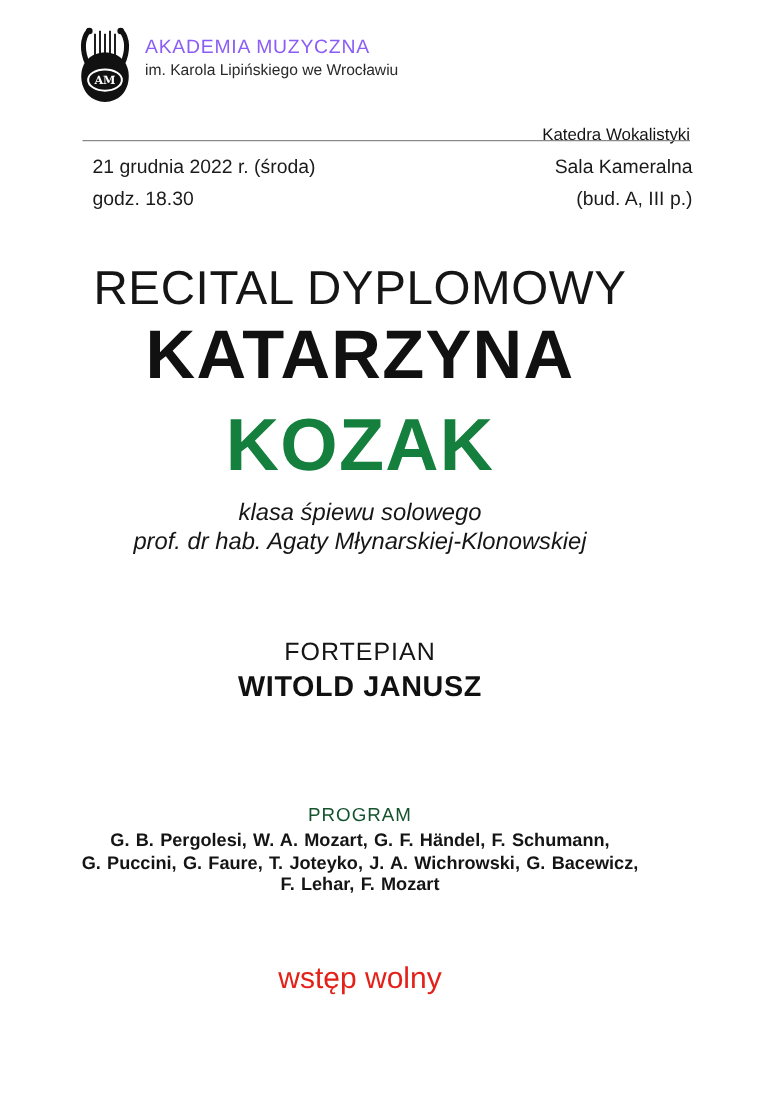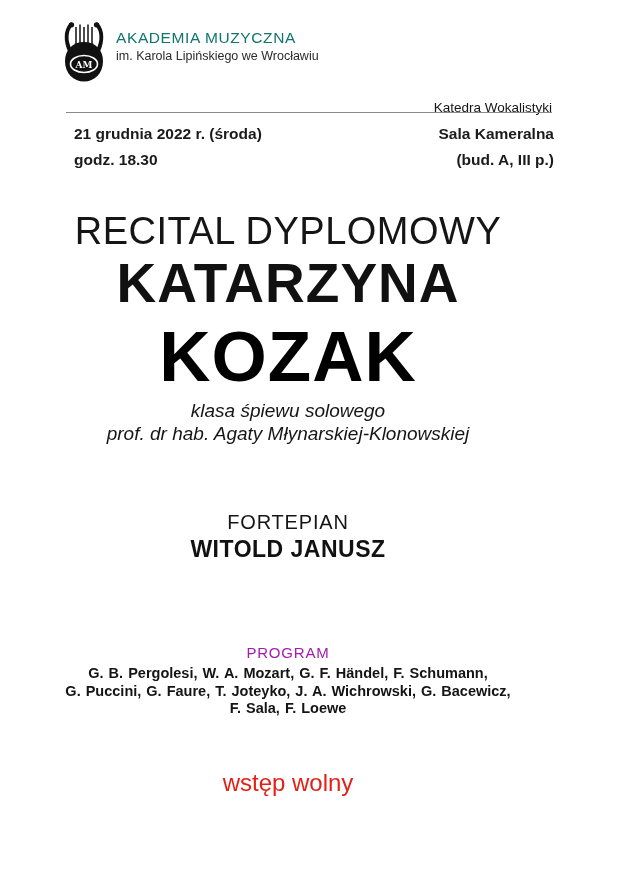--- a/index.html
+++ b/index.html
@@ -9,39 +9,39 @@
     margin:0 auto;
     background:#ffffff;
     font-family:"Liberation Sans","DejaVu Sans",sans-serif;
     color:#1b1b1b;
     overflow:hidden;
   }
   
   .header{position:absolute;left:62px;top:21px;display:flex;align-items:flex-start;}
   .logo{display:block;width:44px;height:62px;}
   .brand{margin-left:10px;margin-top:7px;}
-  .brand-name{font-size:15.5px;letter-spacing:0.6px;color:#0f766e;line-height:19px;white-space:nowrap;}
+  .brand-name{font-size:15.5px;letter-spacing:0.6px;color:#8b5cf6;line-height:19px;white-space:nowrap;}
   .brand-sub{font-size:12.5px;color:#2a2a2a;line-height:15px;margin-top:2px;white-space:nowrap;}
   .department{position:absolute;top:88px;right:68px;font-size:13.5px;color:#141414;margin-top:12px;}
   .divider{position:absolute;top:112px;left:66px;right:68px;border-top:1.5px solid #8a8a8a;}
   
-  .event-row{position:absolute;top:121px;left:74px;right:66px;display:flex;justify-content:space-between;font-weight:bold;}
+  .event-row{position:absolute;top:121px;left:74px;right:66px;display:flex;justify-content:space-between;}
   .event-left div,.event-right div{font-size:15.5px;line-height:26px;color:#1b1b1b;white-space:nowrap;}
   .event-right{text-align:right;}
   
   .center{position:absolute;left:0;width:576px;text-align:center;}
   .recital-title{top:212px;font-size:38px;font-weight:400;letter-spacing:0.5px;color:#151515;line-height:38px;}
   .performer-first{top:256px;font-size:55px;font-weight:700;letter-spacing:1px;color:#111;line-height:55px;}
-  .performer-last{top:329px;font-size:71px;font-weight:700;letter-spacing:1px;color:#000000;line-height:55px;}
+  .performer-last{top:329px;font-size:59px;font-weight:700;letter-spacing:1px;color:#15803d;line-height:55px;}
   .class-info{top:400px;font-style:italic;font-size:19px;line-height:22.5px;color:#161616;}
   .accompanist{top:510px;}
   .instrument{font-size:20px;letter-spacing:0.8px;line-height:25px;color:#161616;}
   .acc-name{font-size:23px;font-weight:700;letter-spacing:0.5px;line-height:28px;color:#111;}
   .program{top:644px;}
-  .program-heading{font-size:15px;letter-spacing:0.8px;line-height:17px;margin-bottom:4px;color:#a21caf;}
+  .program-heading{font-size:15px;letter-spacing:0.8px;line-height:17px;margin-bottom:4px;color:#14532d;}
   .program-line{font-size:14.5px;font-weight:700;line-height:17.6px;color:#141414;word-spacing:1px;}
   .admission{top:769px;font-size:24px;color:#e32119;}
 </style>
 </head>
 <body>
 
 <div class="page">
 
   <div class="header">
     <svg class="logo" viewBox="0 0 44 62" aria-hidden="true">
@@ -92,18 +92,18 @@
 
   <div class="center accompanist">
     <div class="instrument">FORTEPIAN</div>
     <div class="acc-name">WITOLD JANUSZ</div>
   </div>
 
   <div class="center program">
     <div class="program-heading">PROGRAM</div>
     <div class="program-line">G. B. Pergolesi, W. A. Mozart, G. F. Händel, F. Schumann,</div>
     <div class="program-line">G. Puccini, G. Faure, T. Joteyko, J. A. Wichrowski, G. Bacewicz,</div>
-    <div class="program-line">F. Sala, F. Loewe</div>
+    <div class="program-line">F. Lehar, F. Mozart</div>
   </div>
 
   <div class="center admission">wstęp wolny</div>
 
 </div>
 
 </body></html>

